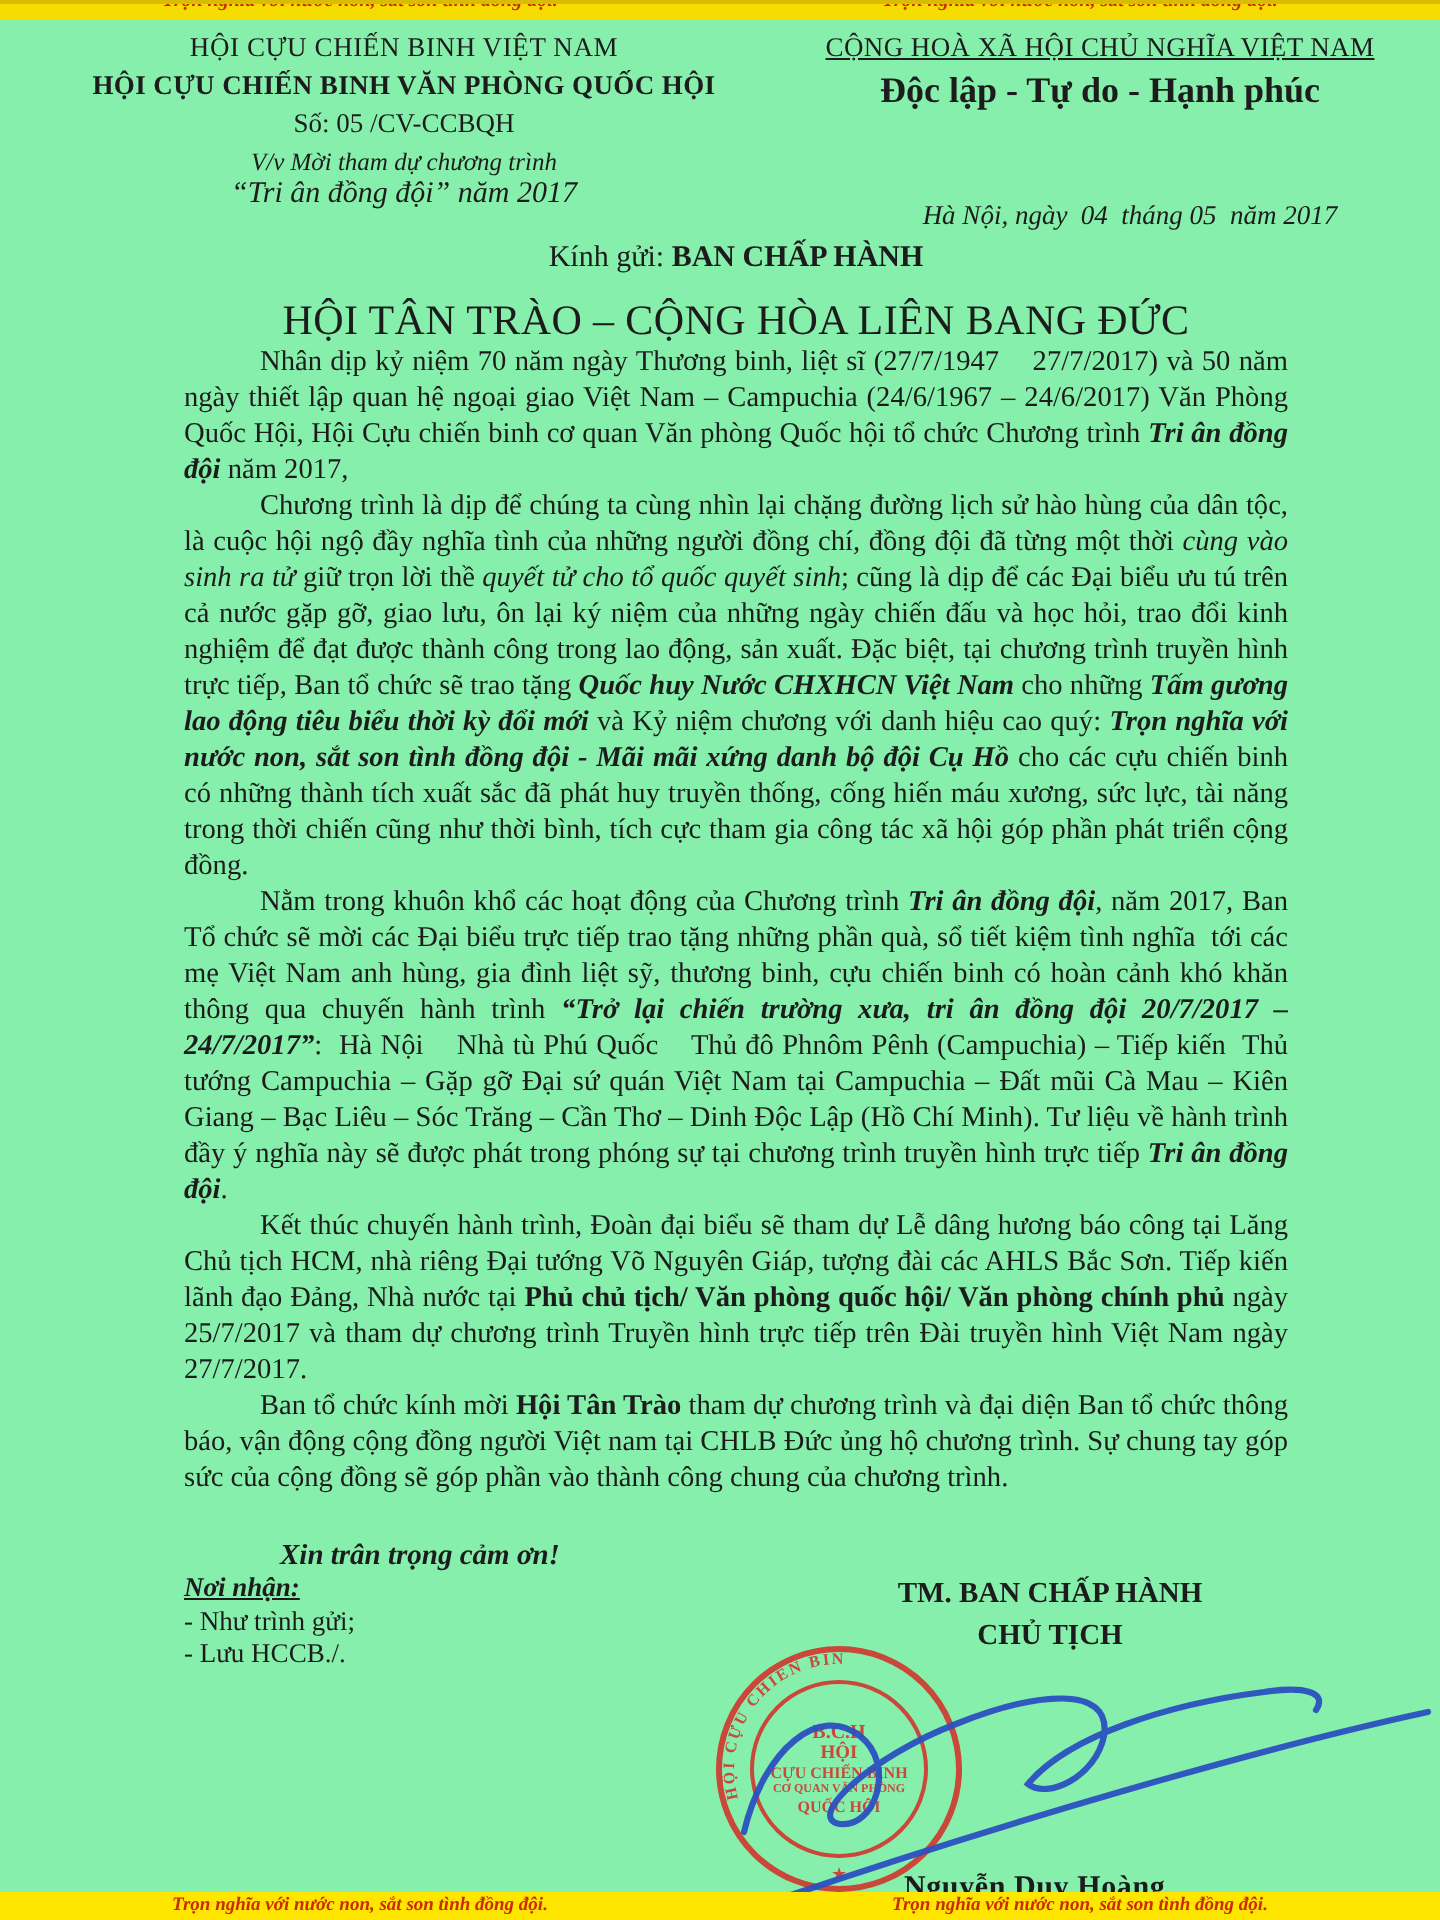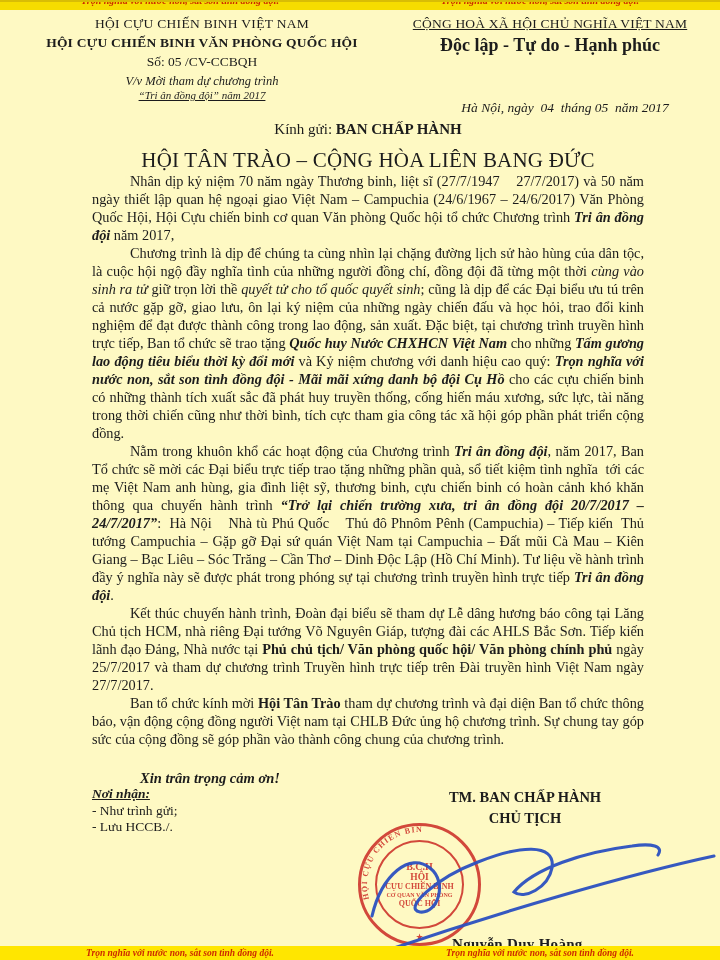--- a/index.html
+++ b/index.html
@@ -1,31 +1,31 @@
 <!DOCTYPE html>
 <html><head>
 <meta charset="utf-8">
 <style>
   html,body{margin:0;padding:0;}
   body{width:720px;height:960px;background:#e9e9e9;font-family:"Liberation Serif","DejaVu Serif",serif;}
-  .page{position:relative;width:720px;height:960px;background:#fef9c3;overflow:hidden;color:#1c1c1c;}
+  .page{position:relative;width:720px;height:960px;background:#86efac;overflow:hidden;color:#1c1c1c;}
 
   
   .top-ribbon{position:absolute;top:0;left:0;width:720px;height:8px;background:#f6dc00;border-top:2px solid #d9bd05;overflow:hidden;display:flex;justify-content:space-around;}
   .top-ribbon span{position:relative;top:-7px;font-style:italic;font-weight:bold;font-size:10px;color:#cc2a00;white-space:nowrap;}
   .bottom-ribbon{position:absolute;top:946px;left:0;width:720px;height:14px;background:#ffe600;display:flex;justify-content:space-around;align-items:center;overflow:hidden;}
   .bottom-ribbon span{font-style:italic;font-weight:bold;font-size:9.5px;color:#cc2a00;white-space:nowrap;}
 
   
   .org-block{position:absolute;top:16px;left:28px;width:348px;text-align:center;}
   .org-parent{font-size:13.5px;letter-spacing:.3px;}
   .org-name{font-size:13.5px;font-weight:bold;margin-top:3px;letter-spacing:.2px;text-align:center;}
   .ref-number{font-size:13.5px;margin-top:3px;}
   .subject1{font-style:italic;font-size:12.5px;margin-top:4px;}
-  .subject2{font-style:italic;font-size:11px;text-decoration:underline;}
+  .subject2{font-style:italic;font-size:15px;}
   .national-block{position:absolute;top:16px;left:390px;width:320px;text-align:center;}
   .country{font-size:13.5px;letter-spacing:.2px;text-decoration:underline;}
   .motto{font-size:18px;font-weight:bold;margin-top:3px;}
   .place-date{font-style:italic;font-size:13.5px;margin-top:44px;margin-left:30px;white-space:pre;}
 
   
   .recipient-block{position:absolute;top:121px;left:92px;width:552px;text-align:center;}
   .recipient-l1{font-size:15px;}
   .recipient-l1 b{font-size:15px;}
   .recipient-l2{font-size:21px;font-weight:normal;margin-top:10px;letter-spacing:.2px;}

